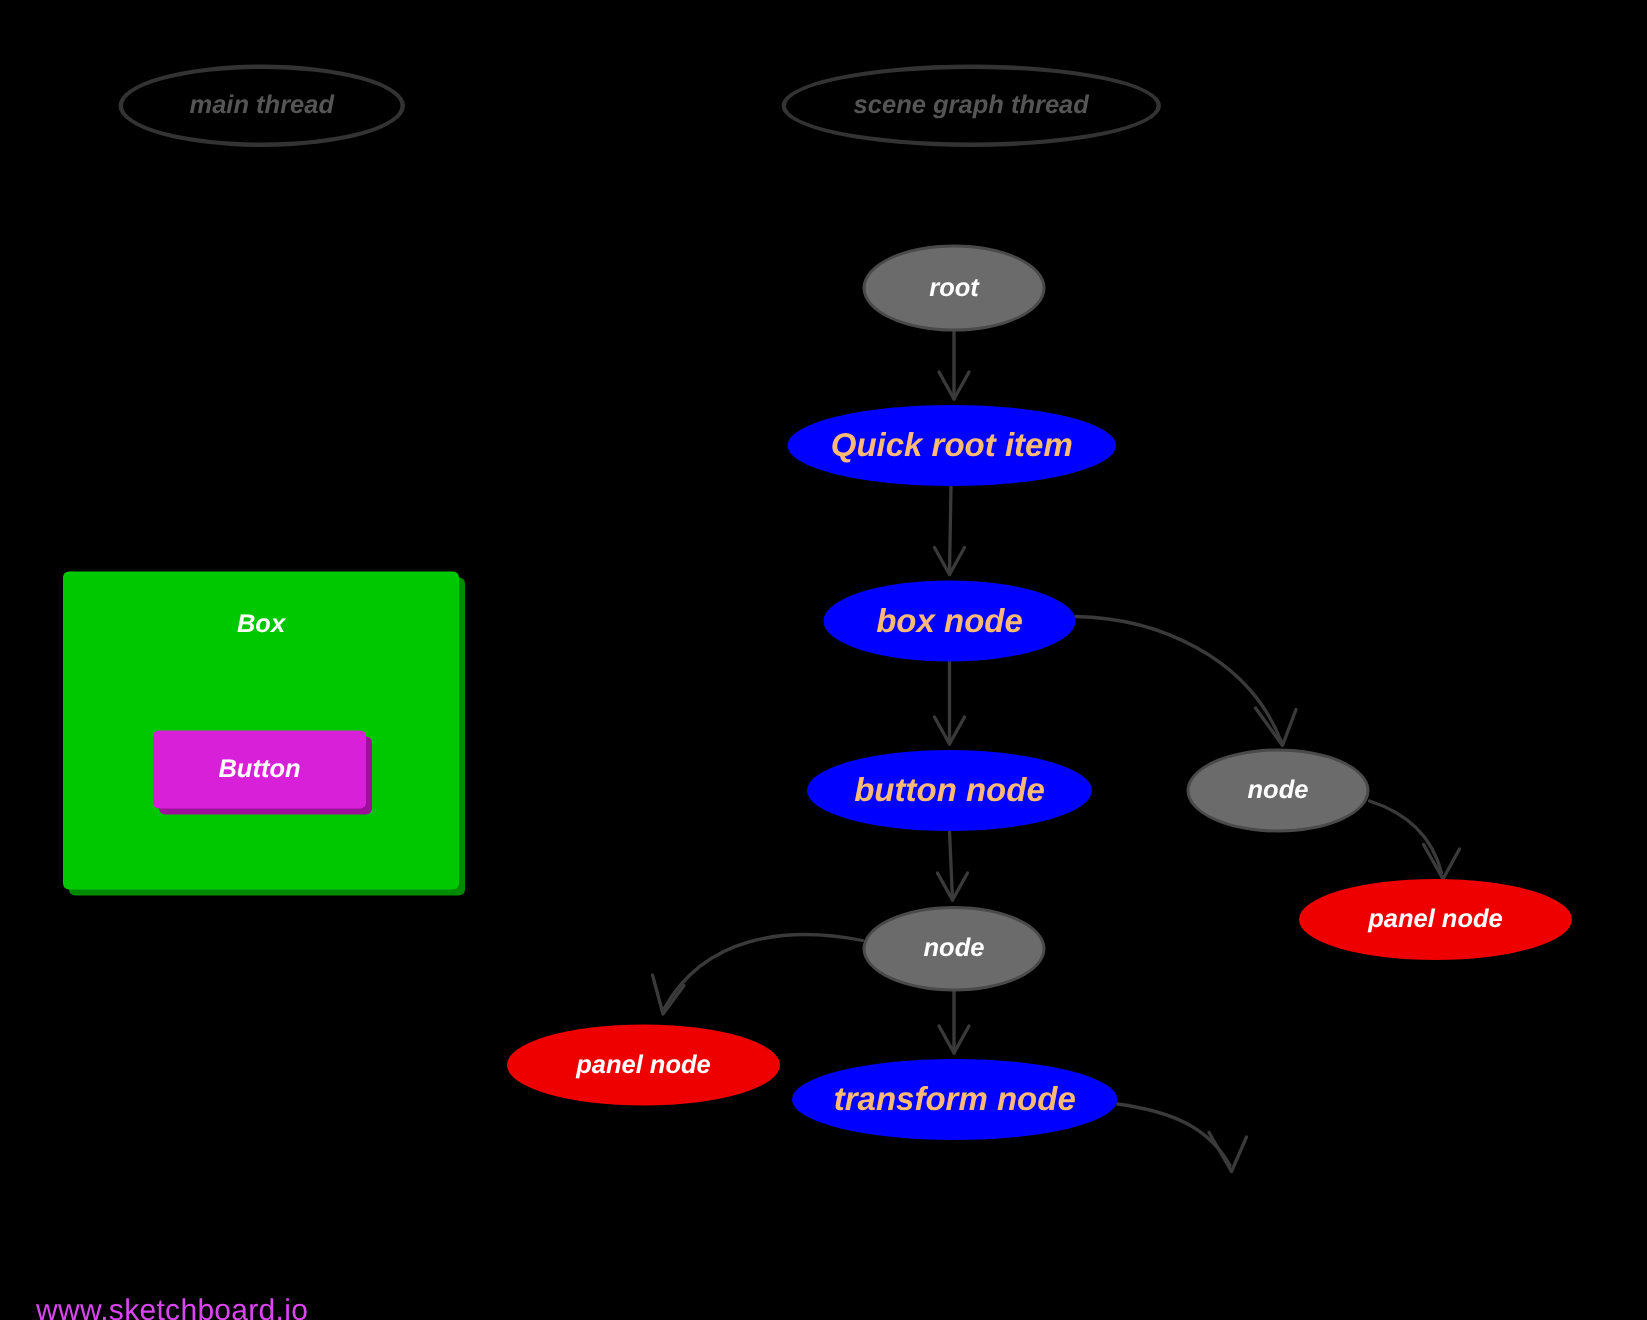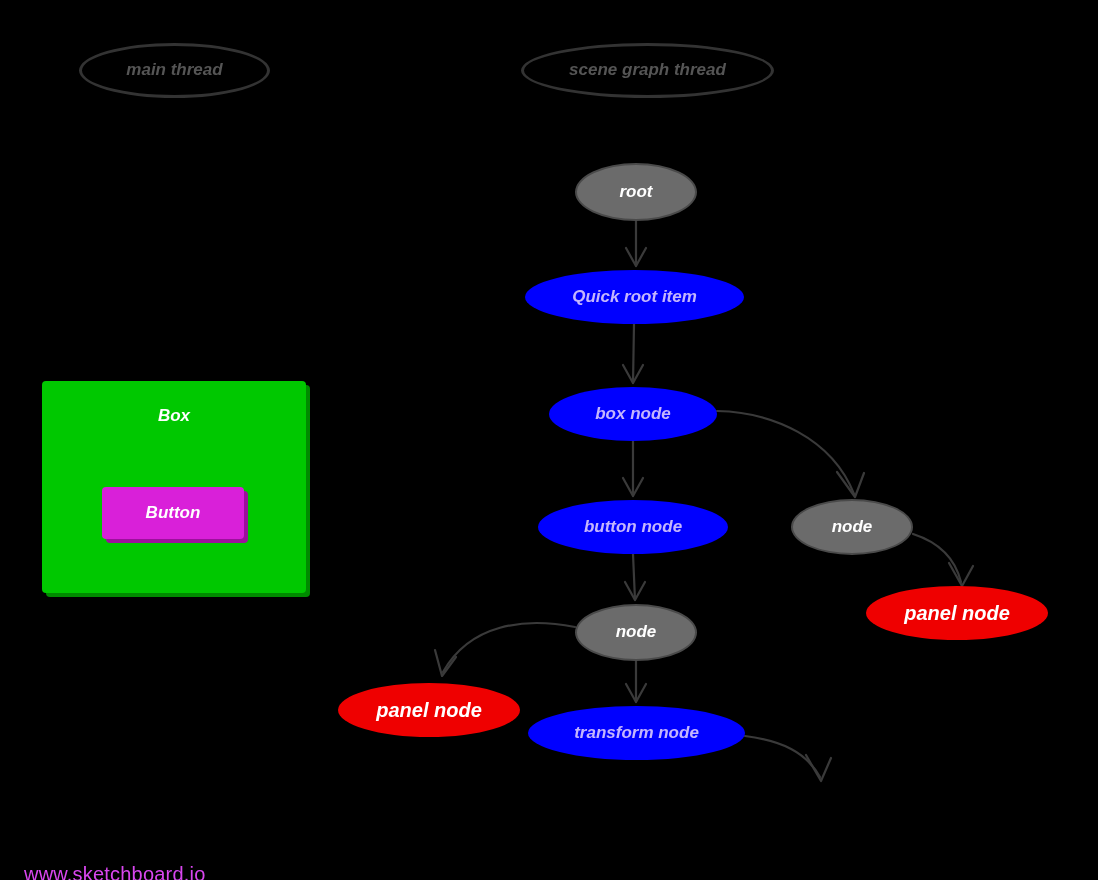--- a/index.html
+++ b/index.html
@@ -46,29 +46,29 @@
   }
   .gray-node {
     background: #6b6b6b;
     border: 2px solid #4a4a4a;
     color: #ffffff;
     font-weight: bold;
     font-size: 17px;
   }
   .blue-node {
     background: #0000ff;
-    color: #c4b5fd;
-    font-weight: bold;
-    font-size: 17px;
+    color: #fdba74;
+    font-weight: bold;
+    font-size: 22px;
   }
   .red-node {
     background: #ef0000;
     color: #ffffff;
     font-weight: bold;
-    font-size: 20px;
+    font-size: 17px;
   }
   .box-shape {
     background: #00c800;
     color: #ffffff;
     font-weight: bold;
     font-size: 17px;
     align-items: flex-start;
     padding-top: 26px;
     border-radius: 4px;
     box-shadow: 4px 4px 0 0 #008a00;

